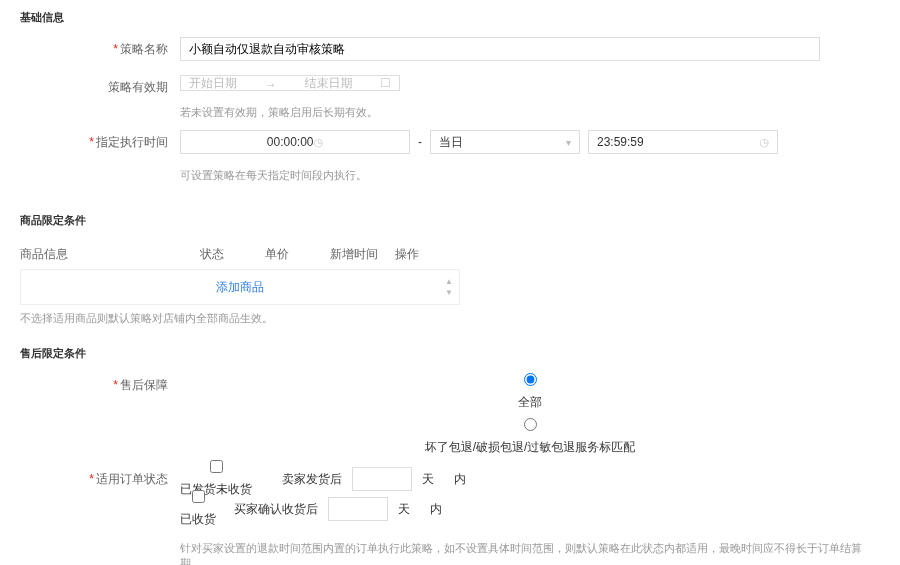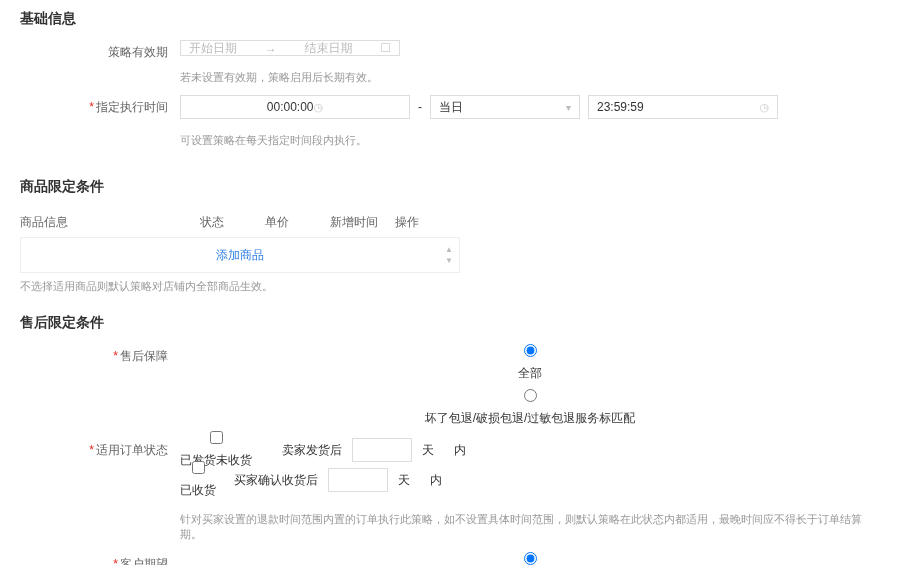--- a/index.html
+++ b/index.html
@@ -1,18 +1,18 @@
 <!DOCTYPE html>
 <html><head>
   <meta charset="utf-8">
   <style>
     * { box-sizing: border-box; margin: 0; padding: 0; }
     body { font-family: "Microsoft YaHei", Arial, sans-serif; font-size: 12px; color: #333; background: #fff; width: 900px; }
     .section { padding: 10px 20px; }
-    .section-title { font-size: 14px; font-weight: 600; color: #333; margin-bottom: 12px; }
+    .section-title { font-size: 11px; font-weight: 600; color: #333; margin-bottom: 12px; }
     .form-row { display: flex; align-items: flex-start; margin-bottom: 10px; min-height: 28px; }
     .form-label { width: 160px; text-align: right; padding-right: 12px; color: #666; font-size: 12px; line-height: 24px; flex-shrink: 0; }
     .form-label .req { color: #e1251b; margin-right: 2px; }
     .form-content { flex: 1; display: flex; flex-direction: column; }
     .text-input { height: 24px; border: 1px solid #ddd; padding: 0 8px; font-size: 12px; outline: none; }
     .text-input.full { width: 640px; }
     .text-input.small { width: 60px; }
     .date-range { display: inline-flex; align-items: center; border: 1px solid #ddd; height: 16px; padding: 0 8px; width: 220px; color: #bbb; justify-content: space-between; }
     .date-range .arrow { color: #bbb; }
     .hint { color: #999; font-size: 11px; margin-top: 14px; }
@@ -36,20 +36,26 @@
     .inline-lbl { color: #333; }
     .row-gap { margin-bottom: 6px; }
     .checkbox-line { display: flex; align-items: center; gap: 10px; height: 24px; }
   </style>
 </head>
 <body>
 
 <div class="section">
   <div class="section-title">基础信息</div>
 
+  <div class="form-row">
+    <div class="form-label"><span class="req">*</span><span>策略名称</span></div>
+    <div class="form-content">
+      <input class="text-input full" value="小额自动仅退款自动审核策略" style="">
+    </div>
+  </div>
 
   <div class="form-row">
     <div class="form-label"><span>策略有效期</span></div>
     <div class="form-content">
       <div class="date-range">
         <span>开始日期</span>
         <span class="arrow">→</span>
         <span>结束日期</span>
         <span style="color:#ccc;">☐</span>
       </div>

